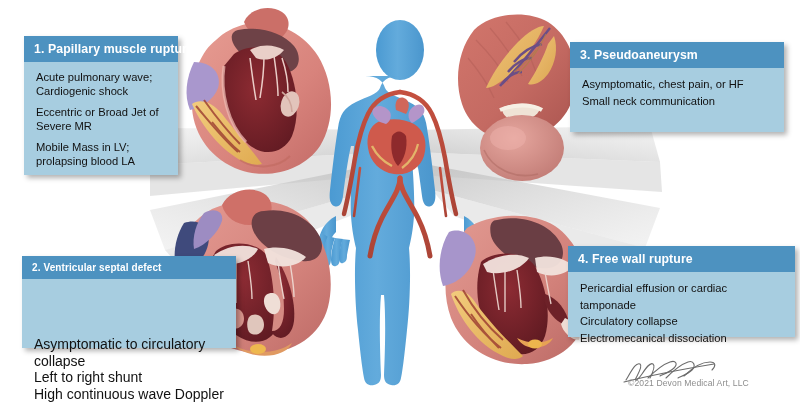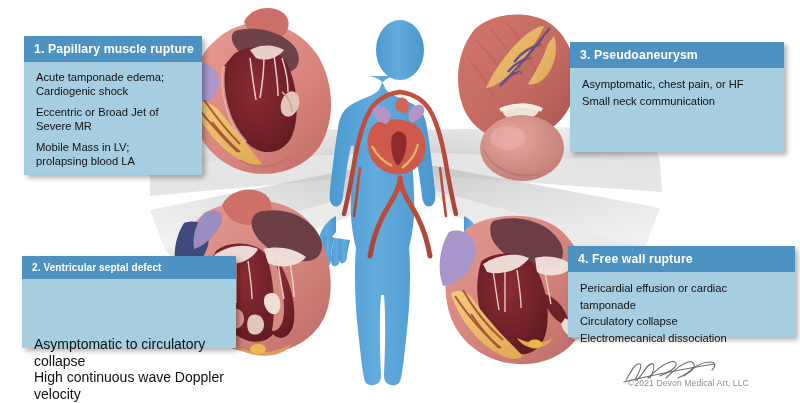--- a/index.html
+++ b/index.html
@@ -21,30 +21,30 @@
   #heart4{left:425px;top:198px;width:185px;height:185px;}
 
   
   .card{position:absolute;background:#a7cde0;
         box-shadow:3px 3px 5px rgba(0,0,0,.30);}
   .card .hd{background:#4d92c0;color:#ffffff;font-weight:bold;
             letter-spacing:.1px;white-space:nowrap;}
   .card .bd{color:#111;}
   .card .bd p{margin:0;}
 
-  #card1{left:24px;top:36px;width:178px;height:139px;}
+  #card1{left:24px;top:36px;width:154px;height:139px;}
   #card1 .hd{font-size:12.3px;padding:6px 0 6px 10px;}
   #card1 .bd{padding:9px 10px 0 12px;font-size:11.2px;line-height:13.6px;}
   #card1 .bd p{margin-bottom:8px;}
 
   #card2{left:22px;top:256px;width:214px;height:92px;}
   #card2 .hd{font-size:10px;padding:6px 0 6px 10px;}
   #card2 .bd{padding:9px 10px 0 12px;font-size:14px;line-height:16.5px;margin-top:48px;}
 
-  #card3{left:570px;top:42px;width:214px;height:110px;}
+  #card3{left:570px;top:42px;width:214px;height:90px;}
   #card3 .hd{font-size:12.3px;padding:6px 0 6px 10px;}
   #card3 .bd{padding:8px 10px 0 12px;font-size:11.2px;line-height:16.5px;}
 
   #card4{left:568px;top:246px;width:227px;height:91px;}
   #card4 .hd{font-size:12.3px;padding:6px 8px 6px 10px;}
   #card4 .bd{padding:8px 10px 0 12px;font-size:11.2px;line-height:16.5px;}
 
   
   .credit{position:absolute;left:628px;top:378px;width:168px;
           font-size:8.6px;color:#8d8d8d;letter-spacing:.1px;}
@@ -400,38 +400,39 @@
       <path d="M46,116 C54,128 64,140 74,150"></path>
     </g>
     <path d="M92,140 C104,146 118,146 128,140 C122,152 100,154 92,140 Z" fill="#e7a254"></path>
     <ellipse cx="110" cy="146" rx="7" ry="4.5" fill="#edb64d"></ellipse>
   </svg>
 
   <div id="card1" class="card">
     <div class="hd">1. Papillary muscle rupture</div>
     <div class="bd">
       <p>
-        <span>Acute tamponade edema;</span><br>
+        <span>Acute pulmonary wave;</span><br>
         <span>Cardiogenic shock</span>
       </p>
       <p>
         <span>Eccentric or Broad Jet of</span><br>
         <span>Severe MR</span>
       </p>
       <p>
         <span>Mobile Mass in LV;</span><br>
         <span>prolapsing blood LA</span>
       </p>
     </div>
   </div>
 
   <div id="card2" class="card">
     <div class="hd">2. Ventricular septal defect</div>
     <div class="bd">
       <p>Asymptomatic to circulatory collapse</p>
+      <p>Left to right shunt</p>
       <p>High continuous wave Doppler velocity</p>
     </div>
   </div>
 
   <div id="card3" class="card">
     <div class="hd">3. Pseudoaneurysm</div>
     <div class="bd">
       <p>Asymptomatic, chest pain, or HF</p>
       <p>Small neck communication</p>
     </div>

